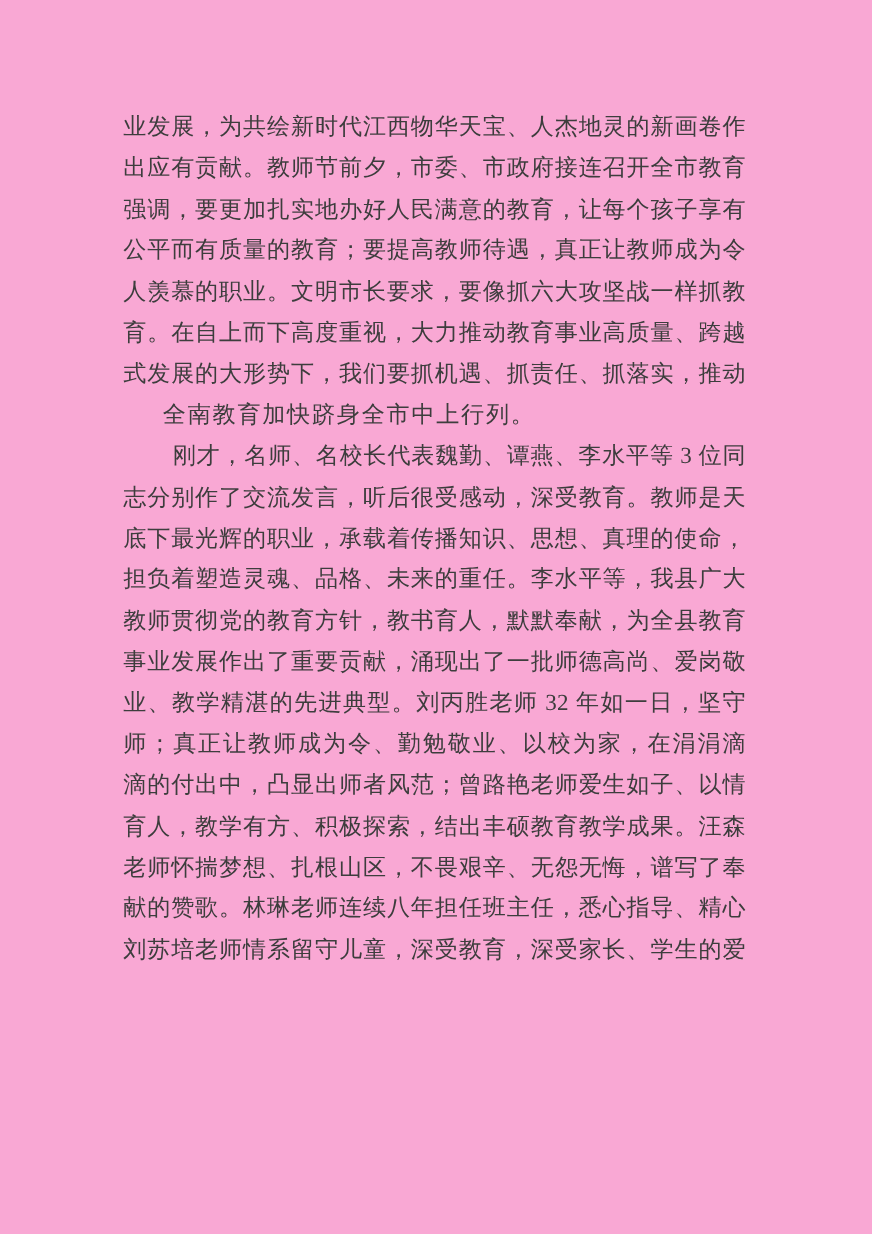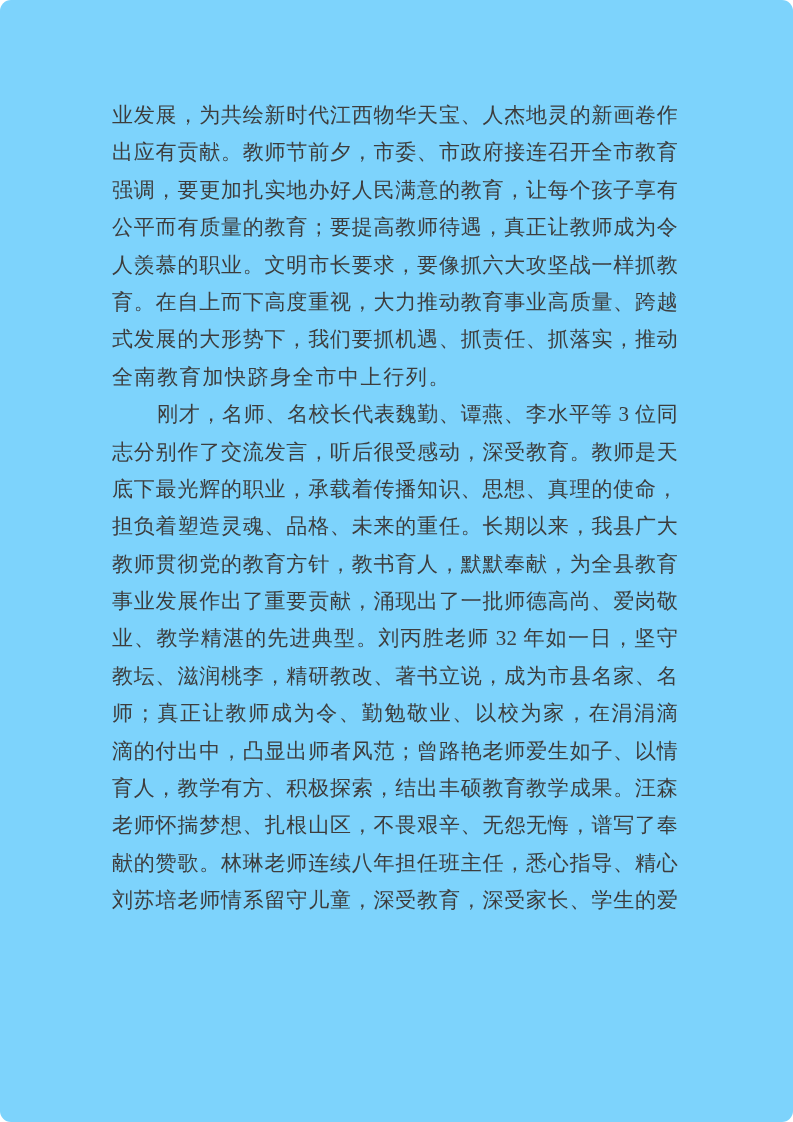--- a/index.html
+++ b/index.html
@@ -34,49 +34,49 @@
     text-align: justify;
     text-align-last: justify;
     text-justify: inter-character;
     overflow: visible;
   }
   .text-line.no-justify {
     text-align: left;
     text-align-last: left;
     letter-spacing: 1.6px;
     white-space: pre;
+    margin-left: 36px;
   }
   .text-line.indent {
     text-indent: 45px;
   }
 </style>
 </head>
 <body>
 
-<div class="page" style="background: #7dd3fc; color: rgb(61, 61, 61); border-radius: 11px;">
+<div class="page" style="background: #f9a8d4; color: rgb(61, 61, 61);">
   <div class="text-block">
       <div class="para">
         <div class="text-line">业发展，为共绘新时代江西物华天宝、人杰地灵的新画卷作</div>
         <div class="text-line">出应有贡献。教师节前夕，市委、市政府接连召开全市教育</div>
         <div class="text-line">强调，要更加扎实地办好人民满意的教育，让每个孩子享有</div>
         <div class="text-line">公平而有质量的教育；要提高教师待遇，真正让教师成为令</div>
         <div class="text-line">人羡慕的职业。文明市长要求，要像抓六大攻坚战一样抓教</div>
         <div class="text-line">育。在自上而下高度重视，大力推动教育事业高质量、跨越</div>
         <div class="text-line">式发展的大形势下，我们要抓机遇、抓责任、抓落实，推动</div>
         <div class="text-line no-justify">全南教育加快跻身全市中上行列。</div>
       </div>
       <div class="para">
         <div class="text-line indent">刚才，名师、名校长代表魏勤、谭燕、李水平等 3 位同</div>
         <div class="text-line">志分别作了交流发言，听后很受感动，深受教育。教师是天</div>
         <div class="text-line">底下最光辉的职业，承载着传播知识、思想、真理的使命，</div>
-        <div class="text-line">担负着塑造灵魂、品格、未来的重任。长期以来，我县广大</div>
+        <div class="text-line">担负着塑造灵魂、品格、未来的重任。李水平等，我县广大</div>
         <div class="text-line">教师贯彻党的教育方针，教书育人，默默奉献，为全县教育</div>
         <div class="text-line">事业发展作出了重要贡献，涌现出了一批师德高尚、爱岗敬</div>
         <div class="text-line">业、教学精湛的先进典型。刘丙胜老师 32 年如一日，坚守</div>
-        <div class="text-line">教坛、滋润桃李，精研教改、著书立说，成为市县名家、名</div>
         <div class="text-line">师；真正让教师成为令、勤勉敬业、以校为家，在涓涓滴</div>
         <div class="text-line">滴的付出中，凸显出师者风范；曾路艳老师爱生如子、以情</div>
         <div class="text-line">育人，教学有方、积极探索，结出丰硕教育教学成果。汪森</div>
         <div class="text-line">老师怀揣梦想、扎根山区，不畏艰辛、无怨无悔，谱写了奉</div>
         <div class="text-line">献的赞歌。林琳老师连续八年担任班主任，悉心指导、精心</div>
         <div class="text-line">刘苏培老师情系留守儿童，深受教育，深受家长、学生的爱</div>
       </div>
     </div>
 </div>
 

